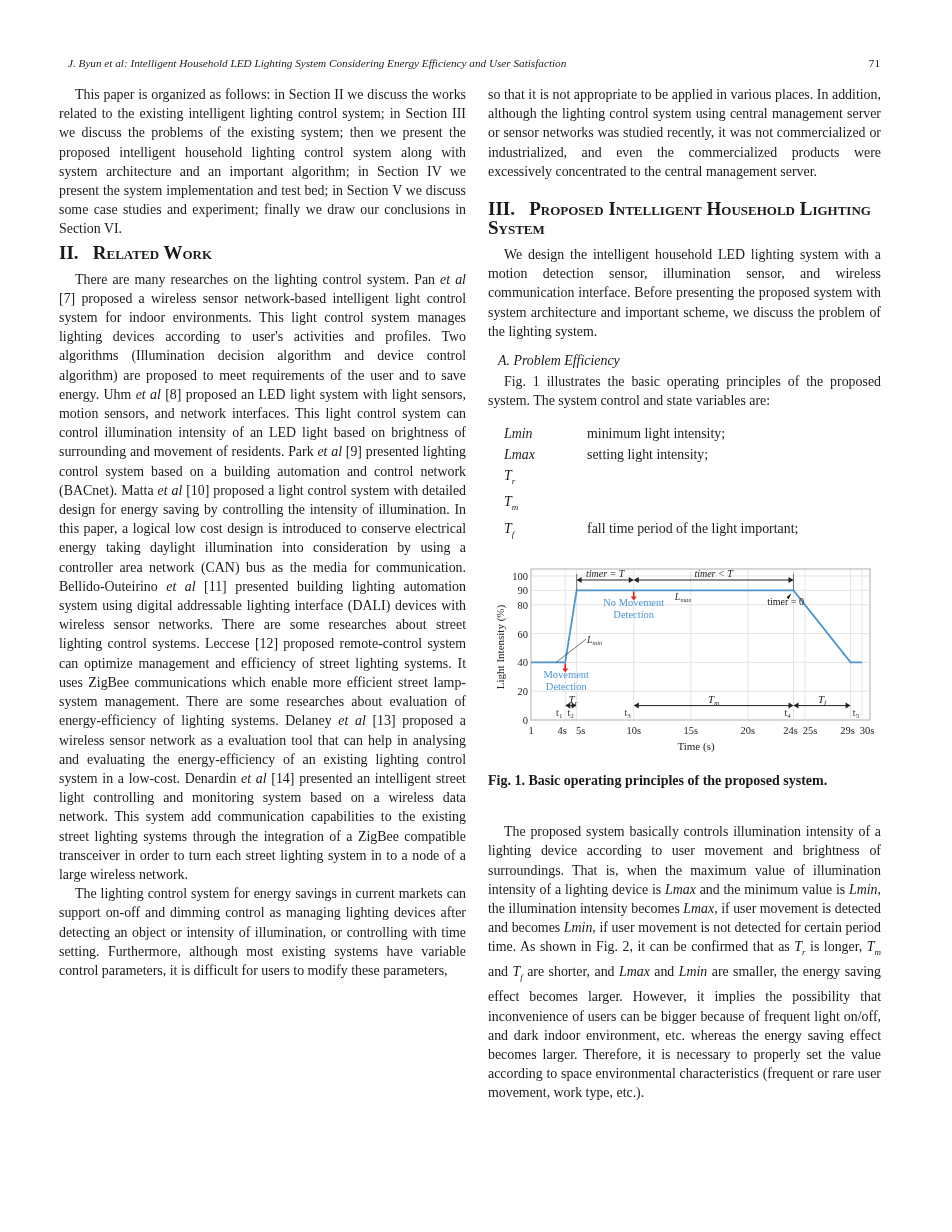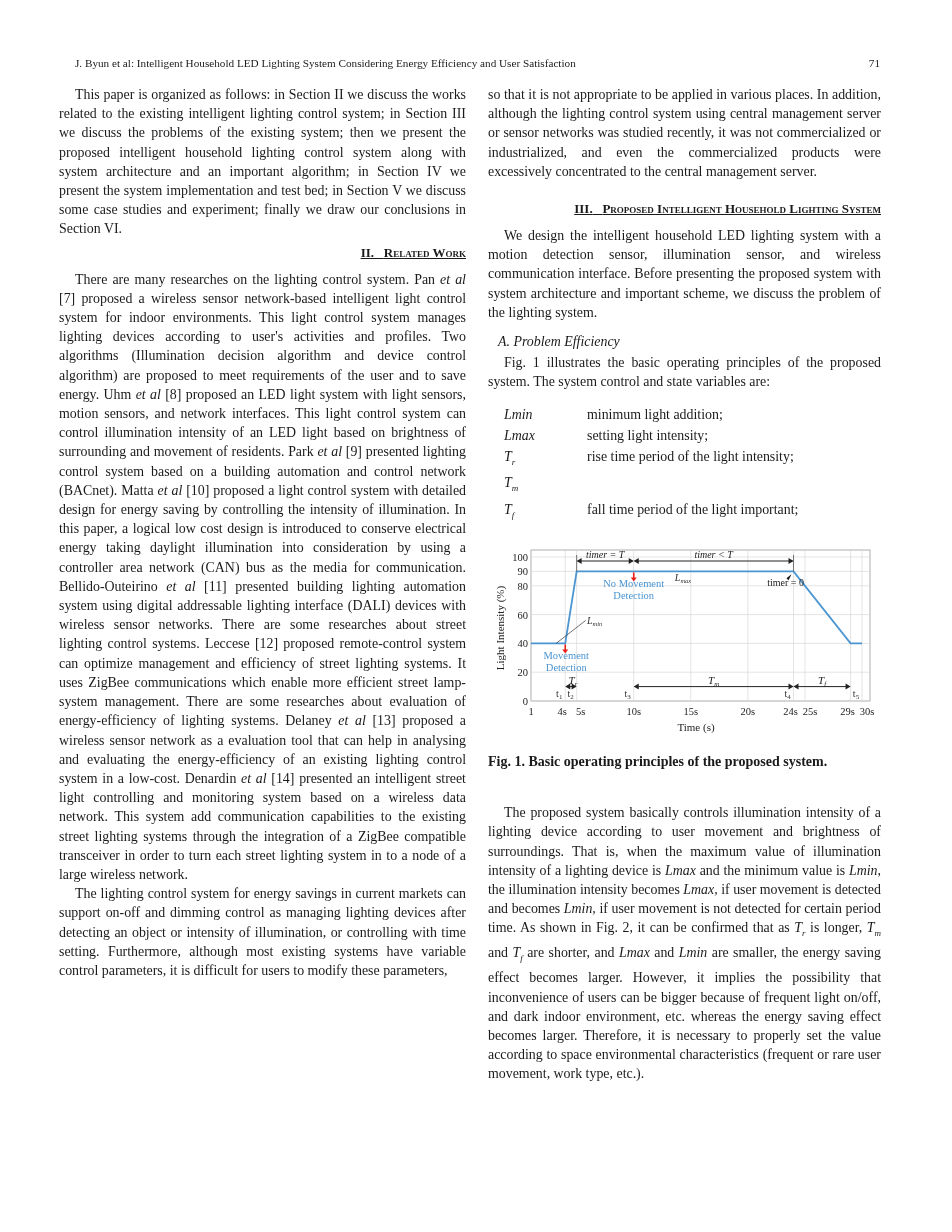--- a/index.html
+++ b/index.html
@@ -1,26 +1,26 @@
 <!DOCTYPE html>
 <html><head>
 <meta charset="utf-8">
 <style>
   html, body { margin: 0; padding: 0; background: #ffffff; }
   body { width: 952px; height: 1232px; position: relative; overflow: hidden;
          font-family: "Liberation Serif", "DejaVu Serif", serif; color: #1a1a1a; }
   .header { position: absolute; top: 57px; left: 59px; width: 821px; font-size: 11.2px; }
-  .header .title { position: absolute; left: 16px; top: 0; }
+  .header .title { position: absolute; left: 9px; top: 0; font-style: italic; }
   .header .page { position: absolute; right: 0; top: 0; }
   .col { position: absolute; top: 85px; font-size: 13.9px; line-height: 19.2px; text-align: justify; }
   .col-left { left: 59px; width: 407px; }
   .col-right { left: 488px; width: 393px; }
   p { margin: 0; }
   p.ind { text-indent: 16px; }
-  .sec-heading { text-align: right; font-weight: bold; font-size: 13px; margin: 18px 0 8px 0; line-height: 19px; text-decoration: underline; }
+  .sec-heading { text-align: left; font-weight: bold; font-size: 19px; margin: 18px 0 8px 0; line-height: 19px; }
   .sec-heading .sc { font-variant: small-caps; }
   .sub-heading { font-style: italic; margin: 10px 0 2px 0; text-indent: 10px; }
   .vars { margin: 12px 0 0 16px; }
   .var-row { display: flex; line-height: 21px; }
   .var-row .sym { width: 83px; font-style: italic; flex: 0 0 83px; }
   .var-row .desc { flex: 1; text-align: justify; line-height: 19px; padding-top: 1px; }
   .figure { position: relative; width: 393px; height: 196px; margin-top: 22px; }
   .figure svg { position: absolute; left: 0; top: 0; }
   .caption { font-weight: bold; font-size: 14px; margin: 8px 0 32px 0; font-family: "Liberation Serif", serif; }
   i { font-style: italic; }
@@ -57,29 +57,28 @@
 
   <p class="ind">We design the intelligent household LED lighting system with a motion detection sensor, illumination sensor, and wireless communication interface. Before presenting the proposed system with system architecture and important scheme, we discuss the problem of the lighting system.</p>
 
   <div class="sub-heading">A.   Problem Efficiency</div>
 
   <p class="ind">Fig. 1 illustrates the basic operating principles of the proposed system. The system control and state variables are:</p>
 
   <div class="vars">
     <div class="var-row">
       <span class="sym">Lmin</span>
-      <span class="desc">minimum light addition;</span>
+      <span class="desc">minimum light intensity;</span>
     </div>
     <div class="var-row">
       <span class="sym">Lmax</span>
       <span class="desc">setting light intensity;</span>
     </div>
     <div class="var-row">
       <span class="sym"><span>T</span><sub style="font-size:9px">r</sub></span>
-      <span class="desc">rise time period of the light intensity;</span>
     </div>
     <div class="var-row">
       <span class="sym"><span>T</span><sub style="font-size:9px">m</sub></span>
     </div>
     <div class="var-row">
       <span class="sym"><span>T</span><sub style="font-size:9px">f</sub></span>
       <span class="desc">fall time period of the light important;</span>
     </div>
   </div>
 

